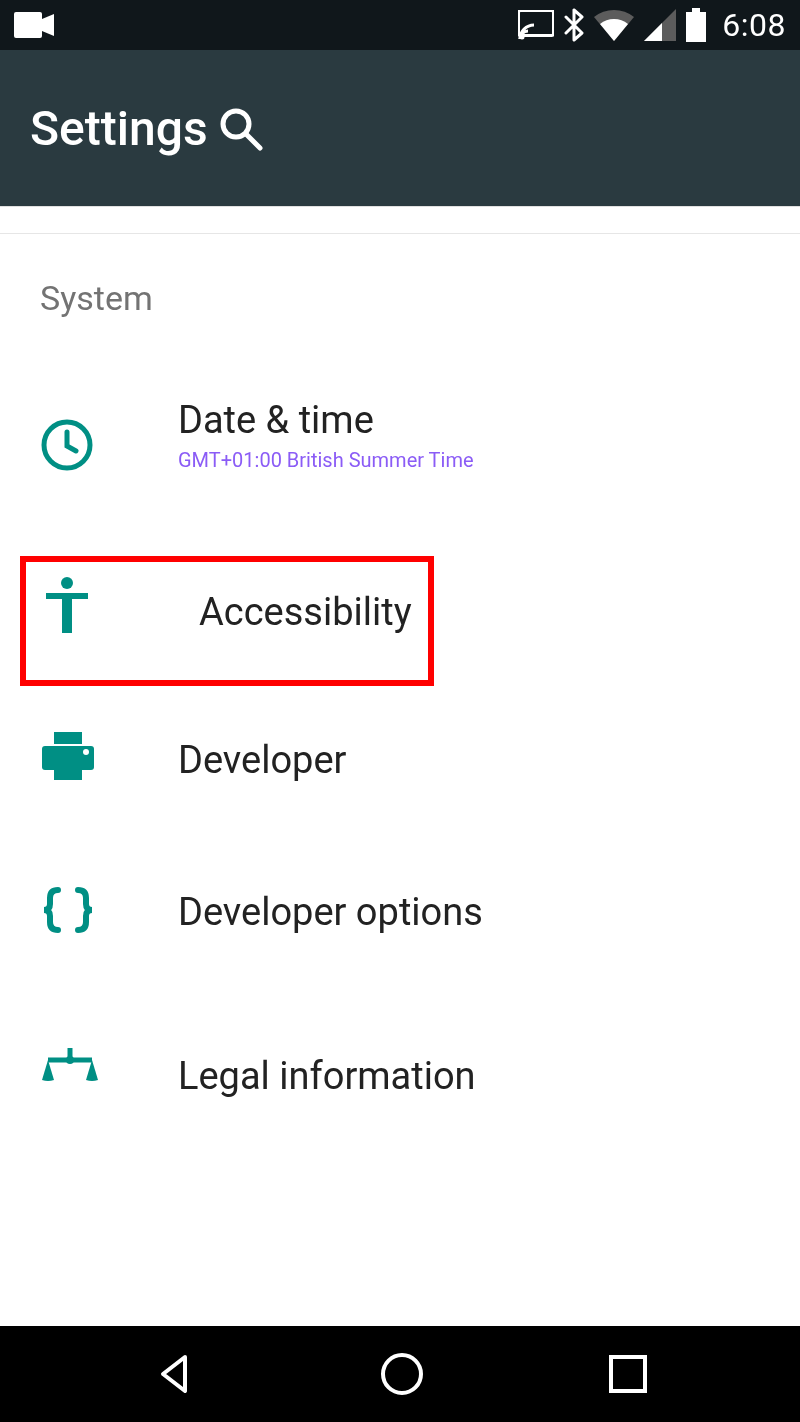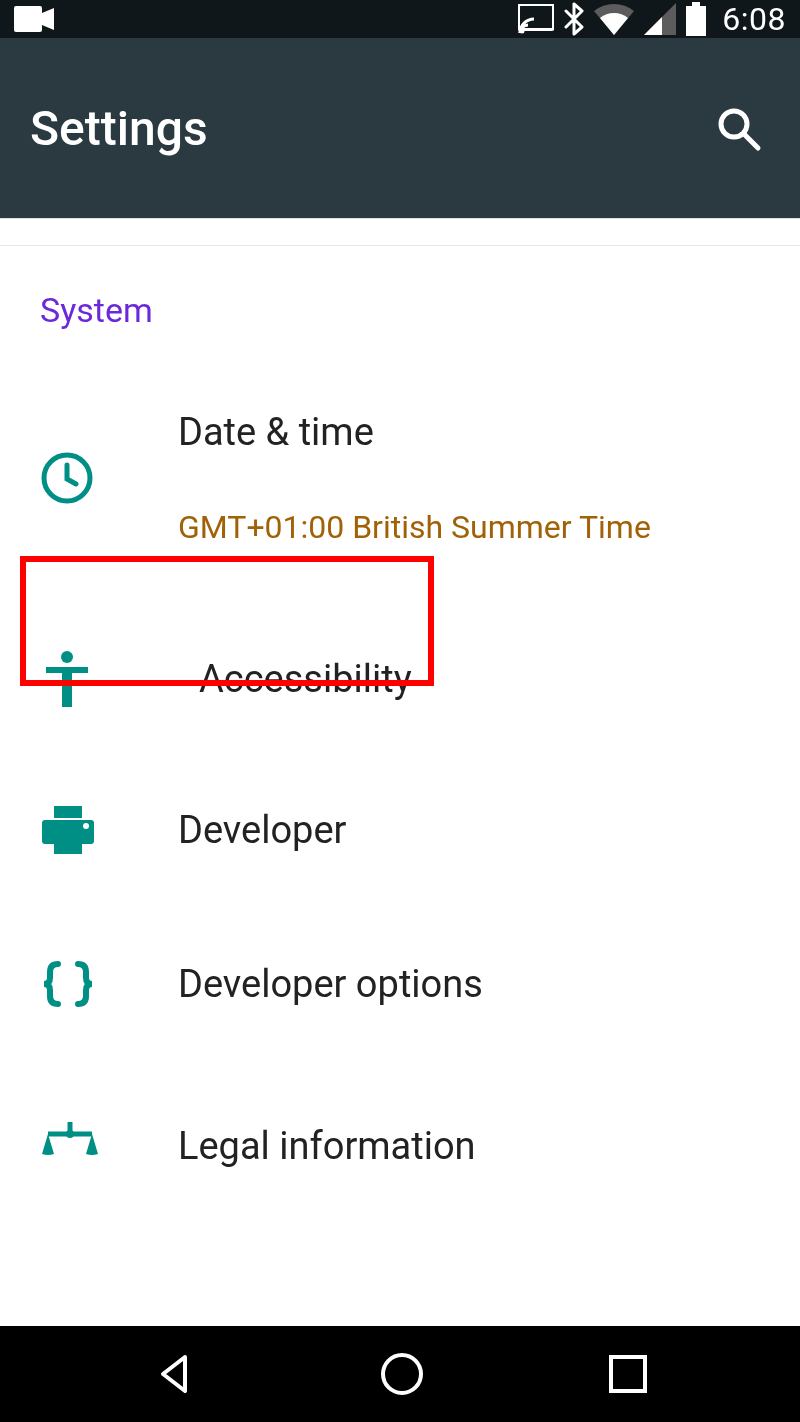--- a/index.html
+++ b/index.html
@@ -1,64 +1,63 @@
 <!DOCTYPE html>
 <html><head>
 <meta charset="utf-8">
 <style>
   * { margin: 0; padding: 0; box-sizing: border-box; }
   html, body { width: 800px; height: 1422px; font-family: Roboto, "Helvetica Neue", Arial, sans-serif; background: #fafafa; overflow: hidden; }
   .statusbar {
     background: #10171b;
-    height: 38px;
+    height: 50px;
     color: #fff;
     display: flex;
     align-items: center;
     padding: 0 14px;
     justify-content: space-between;
   }
   .statusbar-left, .statusbar-right { display: flex; align-items: center; gap: 12px; }
   .statusbar-right { gap: 10px; }
   .clock { font-size: 32px; font-weight: 400; letter-spacing: 0.5px; margin-left: 6px; }
   .appbar {
     background: #2a3a40;
-    height: 180px;
+    height: 156px;
     display: flex;
     align-items: center;
     padding: 0 30px;
-    justify-content: space-between;
     color: #fff;
   }
   .appbar-title { font-size: 48px; font-weight: 500; }
   .search-btn { background: none; border: none; color: #fff; padding: 8px; cursor: pointer; }
   .content { background: #fff; height: calc(1422px - 50px - 148px - 96px); border-top: 1px solid #e0e0e0; padding-top: 26px; }
   .section-hair { border-top: 1px solid #e6e6e6; margin-bottom: 26px; }
   .section-header {
-    color: #6d28d9;
+    color: #737373;
     font-size: 34px;
     font-weight: 400;
     padding: 18px 40px 24px 40px;
   }
   .list-item {
     display: flex;
-    align-items: center;
+    align-items: flex-end;
     padding: 40px 30px 40px 40px;
     cursor: pointer;
     position: relative;
   }
   .list-item .icon-slot {
     width: 138px;
     flex: 0 0 138px;
     display: flex;
     align-items: center;
     justify-content: flex-start;
   }
   .list-item .texts { display: flex; flex-direction: column; gap: 6px; }
   .item-title { font-size: 38px; color: #222; font-weight: 400; }
-  .item-sub { font-size: 32px; color: #a16207; font-weight: 400; margin-top: 48px; }
+  .item-sub { font-size: 20px; color: #8b5cf6; font-weight: 400; }
   .highlight-box {
     position: absolute;
     border: 6px solid #ff0000;
     pointer-events: none;
   }
   .navbar {
     position: absolute;
     bottom: 0;
     left: 0;
     right: 0;

